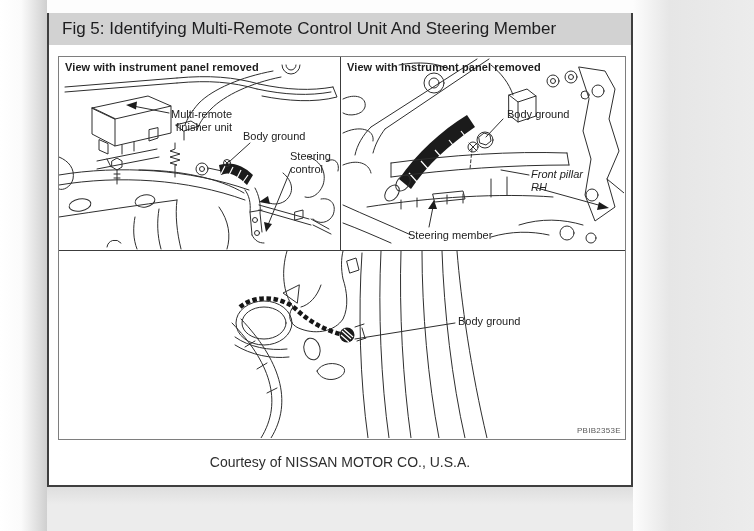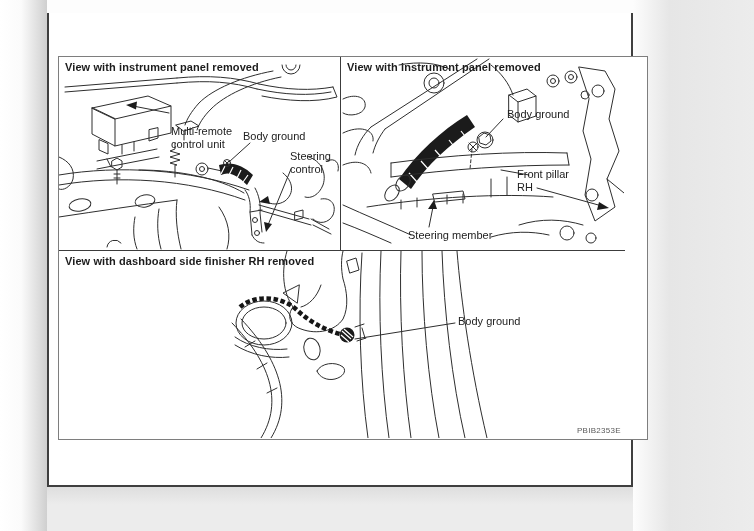--- a/index.html
+++ b/index.html
@@ -15,21 +15,21 @@
         background:linear-gradient(to bottom,#dedede 0%,#ececec 40%,#ececec 100%);}
 
   .window{position:absolute;left:47px;top:13px;width:586px;height:474px;
         box-sizing:border-box;background:#ffffff;
         border-left:2px solid #3f3f3f;border-right:2px solid #3f3f3f;
         border-bottom:2px solid #3f3f3f;}
   .titlebar{height:32px;background:#d2d2d2;display:flex;align-items:center;
         padding-left:13px;font-size:17px;color:#1d1d1f;white-space:nowrap;}
 
   .diagram{position:absolute;left:9px;top:43px;width:566px;height:382px;
-        box-sizing:content-box;border:1px solid #7e7e7e;background:#fff;padding-left:22px;}
+        box-sizing:content-box;border:1px solid #7e7e7e;background:#fff;}
   .panel{position:absolute;box-sizing:border-box;background:#fff;}
   .panel-tl{left:0;top:0;width:282px;height:194px;
         border-right:1px solid #3c3c3c;border-bottom:1px solid #3c3c3c;}
   .panel-tr{left:282px;top:0;width:284px;height:194px;border-bottom:1px solid #3c3c3c;}
   .panel-bot{left:0;top:194px;width:566px;height:188px;}
   .panel svg{position:absolute;left:0;top:0;}
 
   .caption{position:absolute;left:6px;top:4px;font-size:11px;font-weight:bold;
         color:#1c1c1c;letter-spacing:0.1px;white-space:nowrap;}
   .lbl{position:absolute;font-size:11px;color:#222;line-height:13px;white-space:nowrap;}
@@ -47,20 +47,23 @@
 </head>
 <body>
 
 <div class="page">
   <div class="shade-left"></div>
   <div class="shade-right"></div>
   <div class="shade-top"></div>
   <div class="shade-bottom"></div>
 
   <div class="window">
+    <div class="titlebar">
+      <span>Fig 5: Identifying Multi-Remote Control Unit And Steering Member</span>
+    </div>
 
     <div class="diagram">
 
       <div class="panel panel-tl">
         <svg width="281" height="193" viewBox="0 0 281 193">
           <g class="art">
             <path d="M6 30 L118 21 M6 35 L118 26"></path>
             <path d="M118 21 C150 18 175 20 200 27 M118 26 C150 23 173 25 198 32"></path>
             <path d="M200 27 C228 33 252 34 274 30 M198 32 C226 38 250 39 272 35"></path>
             <path d="M274 30 L278 40 C255 46 228 44 203 39"></path>
@@ -124,23 +127,23 @@
             <path d="M262 142 C272 140 278 148 274 158 C270 166 260 168 254 162"></path>
             <path d="M268 104 C276 100 281 106 279 114"></path>
           </g>
           <g>
             <line class="art" x1="232" y1="112" x2="209" y2="168"></line>
             <polygon class="ink" points="207,175 205,165 213,167"></polygon>
           </g>
           <line class="art" x1="191" y1="86" x2="170" y2="105"></line>
         </svg>
         <div class="caption">View with instrument panel removed</div>
-        <div class="lbl" style="left:112px;top:68px;">
+        <div class="lbl" style="left:112px;top:51px;text-align:right;">
           <div>Multi-remote</div>
-          <div>control unit</div>
+          <div>finisher unit</div>
         </div>
         <div class="lbl" style="left:184px;top:73px;">Body ground</div>
         <div class="lbl" style="left:231px;top:93px;">
           <div>Steering</div>
           <div>control</div>
         </div>
       </div>
 
       <div class="panel panel-tr">
         <svg width="283" height="193" viewBox="0 0 283 193">
@@ -204,21 +207,21 @@
             <line class="art" x1="196" y1="131" x2="261" y2="149"></line>
             <polygon class="ink" points="268,151 258,145 256,153"></polygon>
           </g>
           <g>
             <line class="art" x1="88" y1="170" x2="92" y2="150"></line>
             <polygon class="ink" points="93,143 87,152 96,152"></polygon>
           </g>
         </svg>
         <div class="caption">View with instrument panel removed</div>
         <div class="lbl" style="left:166px;top:51px;">Body ground</div>
-        <div class="lbl" style="left:176px;top:111px;">
+        <div class="lbl" style="left:190px;top:111px;font-style:italic;">
           <div>Front pillar</div>
           <div>RH</div>
         </div>
         <div class="lbl" style="left:67px;top:172px;">Steering member</div>
       </div>
 
       <div class="panel panel-bot">
         <svg width="566" height="187" viewBox="0 0 566 187">
           <g class="art">
             <path d="M228 0 C222 20 224 42 234 56 C228 64 230 74 242 78 C258 84 276 80 284 68 C290 56 288 40 284 28 C282 18 282 8 284 0"></path>
@@ -243,20 +246,20 @@
             <ellipse class="art" cx="253" cy="98" rx="8" ry="11" transform="rotate(-14 253 98)"></ellipse>
             <path class="art" d="M258 120 C262 112 276 110 284 116 C288 120 284 126 276 128 C268 130 260 126 258 120"></path>
           </g>
           <g class="art">
             <path d="M173 72 C210 110 225 150 202 187"></path>
             <path d="M182 68 C220 108 235 150 212 187"></path>
             <path d="M186 96 l10 -6 M198 118 l10 -6 M208 142 l10 -5"></path>
           </g>
           <line class="art" x1="396" y1="72" x2="296" y2="88"></line>
         </svg>
-        <div class="caption">View with dashboard side finisher RH removed</div>
         <div class="lbl" style="left:399px;top:64px;">Body ground</div>
         <div class="code">PBIB2353E</div>
       </div>
     </div>
 
+    <div class="courtesy">Courtesy of NISSAN MOTOR CO., U.S.A.</div>
   </div>
 </div>
 
 </body></html>

